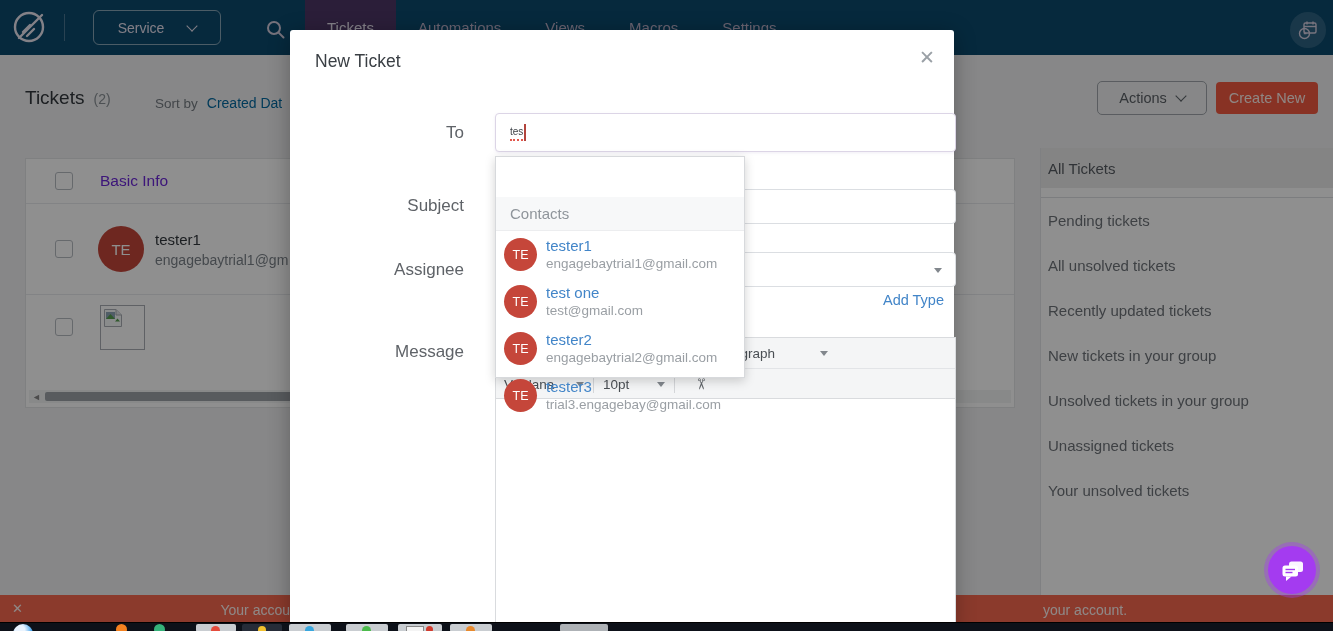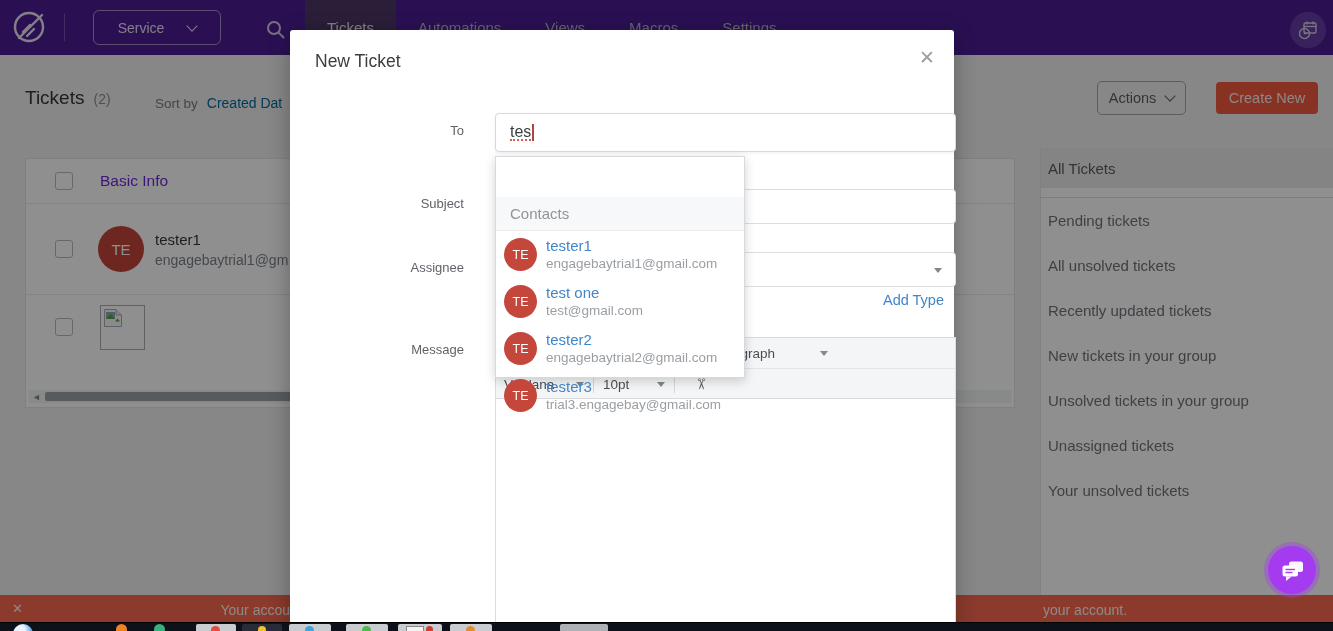--- a/index.html
+++ b/index.html
@@ -1,20 +1,20 @@
 <!DOCTYPE html>
 <html><head>
 <meta charset="utf-8">
 <style>
   html,body{margin:0;padding:0;background:#222;}
   .app{position:relative;width:1333px;height:631px;overflow:hidden;
        font-family:"Liberation Sans",sans-serif;background:#F0F1F2;-webkit-font-smoothing:antialiased;}
 
   
-  .navbar{position:absolute;top:0;left:0;right:0;height:55px;background:#4c1d95;z-index:1;}
+  .navbar{position:absolute;top:0;left:0;right:0;height:55px;background:#0c4a6e;z-index:1;}
   .logo{position:absolute;left:11px;top:9px;width:36px;height:36px;}
   .nav-divider{position:absolute;left:64px;top:14px;width:1px;height:27px;background:rgba(255,255,255,.25);}
   .service-btn{position:absolute;left:93px;top:10px;width:128px;height:35px;border:1px solid rgba(255,255,255,.5);
       border-radius:6px;color:#E6E0EE;font-size:14px;display:flex;align-items:center;justify-content:center;gap:24px;box-sizing:border-box;cursor:pointer;}
   .chev{width:7px;height:7px;border-right:1.6px solid currentColor;border-bottom:1.6px solid currentColor;
       transform:rotate(45deg);margin-top:-4px;display:inline-block;}
   .search-wrap{position:absolute;left:265px;top:19px;width:22px;height:22px;cursor:pointer;}
   .tabs{position:absolute;left:305px;top:0;height:55px;display:flex;}
   .tab{height:55px;display:flex;align-items:center;padding:0 22px;color:#BBB0C8;font-size:15px;cursor:pointer;}
   .tab.active{background:#4E3766;color:#EAE4F2;}
@@ -41,21 +41,21 @@
   .row-email{font-size:14px;color:#7C838A;margin-top:4px;}
   .trow2{height:64px;display:flex;align-items:center;cursor:pointer;}
   .imgbox{width:45px;height:45px;border:1px solid #A9AEB4;margin-left:27px;background:#fff;
       box-sizing:border-box;padding:2px;}
   .hscroll{position:absolute;left:3px;right:3px;bottom:4px;height:13px;background:#F3F4F5;
       display:flex;align-items:center;}
   .hscroll .arr{color:#888;font-size:9px;margin-left:3px;cursor:pointer;}
   .hscroll .thumb{margin-left:4px;width:600px;height:9px;background:#9EA3A8;border-radius:2px;cursor:grab;}
 
   
-  .actions-btn{position:absolute;left:1097px;top:81px;width:89px;height:34px;border:1px solid #A0A5AB;
+  .actions-btn{position:absolute;left:1097px;top:81px;width:110px;height:34px;border:1px solid #A0A5AB;
       border-radius:5px;background:transparent;color:#5B6066;font-size:14.5px;display:flex;align-items:center;
       justify-content:center;gap:10px;box-sizing:border-box;cursor:pointer;z-index:1;}
   .create-btn{position:absolute;left:1216px;top:82px;width:102px;height:32px;background:#F25A41;border-radius:4px;
       color:#FFEFEA;font-size:14.5px;display:grid;place-items:center;cursor:pointer;z-index:1;}
   .side-panel{position:absolute;left:1040px;top:148px;width:293px;height:447px;background:#FFFFFF;
       border-left:1px solid #E3E5E8;box-sizing:border-box;z-index:1;}
   .side-item{height:45px;display:flex;align-items:center;padding-left:7px;font-size:15px;color:#6F747A;cursor:pointer;}
   .side-item.active{height:40px;background:#ECECEC;color:#575C62;}
   .side-divider{height:1px;background:#DDDFE2;margin-top:9px;}
 
@@ -66,25 +66,25 @@
   .banner-right{position:absolute;left:1043px;top:7px;color:rgba(255,255,255,.92);font-size:14px;white-space:nowrap;}
 
   
   .overlay{position:absolute;inset:0;background:rgba(0,0,0,0.44);z-index:50;}
 
   
   .modal{position:absolute;left:290px;top:30px;width:664px;height:601px;background:#fff;z-index:60;
       border-radius:3px 3px 0 0;box-shadow:0 4px 22px rgba(0,0,0,.3);}
   .modal-title{position:absolute;left:25px;top:21px;font-size:17.5px;color:#3A3F44;}
   .modal-close{position:absolute;right:19px;top:16px;font-size:19px;color:#9AA0A6;font-weight:300;cursor:pointer;}
-  .f-label{position:absolute;left:0;width:174px;text-align:right;font-size:13px;color:#5F6368;}
+  .f-label{position:absolute;left:0;width:174px;text-align:right;font-size:17px;color:#5F6368;}
   .to-input{position:absolute;left:205px;top:83px;width:461px;height:39px;border:1px solid #DCD5E6;border-radius:4px;
       box-sizing:border-box;background:#fff;display:flex;align-items:center;padding-left:14px;
       box-shadow:0 1px 3px rgba(110,80,160,.10);cursor:text;}
-  .to-text{font-size:16px;color:#3A3F44;border-bottom:2px dotted #E2574C;line-height:15px;}
+  .to-text{font-size:10px;color:#3A3F44;border-bottom:2px dotted #E2574C;line-height:15px;}
   .caret-bar{display:inline-block;width:1.5px;height:17px;background:#B3443C;margin-left:1px;}
   .subject-input{position:absolute;left:205px;top:159px;width:461px;height:35px;border:1px solid #DBDEE2;
       border-radius:4px;box-sizing:border-box;background:#fff;cursor:text;}
   .assignee-select{position:absolute;left:205px;top:222px;width:461px;height:35px;border:1px solid #DBDEE2;
       border-radius:4px;box-sizing:border-box;background:#fff;cursor:pointer;}
   .caret-down{position:absolute;width:0;height:0;border-left:4.5px solid transparent;border-right:4.5px solid transparent;
       border-top:5.5px solid #82878D;}
   .add-type{position:absolute;left:205px;top:262px;width:461px;text-align:right;padding-right:12px;
       color:#4285C8;font-size:14.5px;box-sizing:border-box;cursor:pointer;}
   .msg-toolbar{position:absolute;left:205px;top:307px;width:461px;height:62px;background:#F4F5F6;

